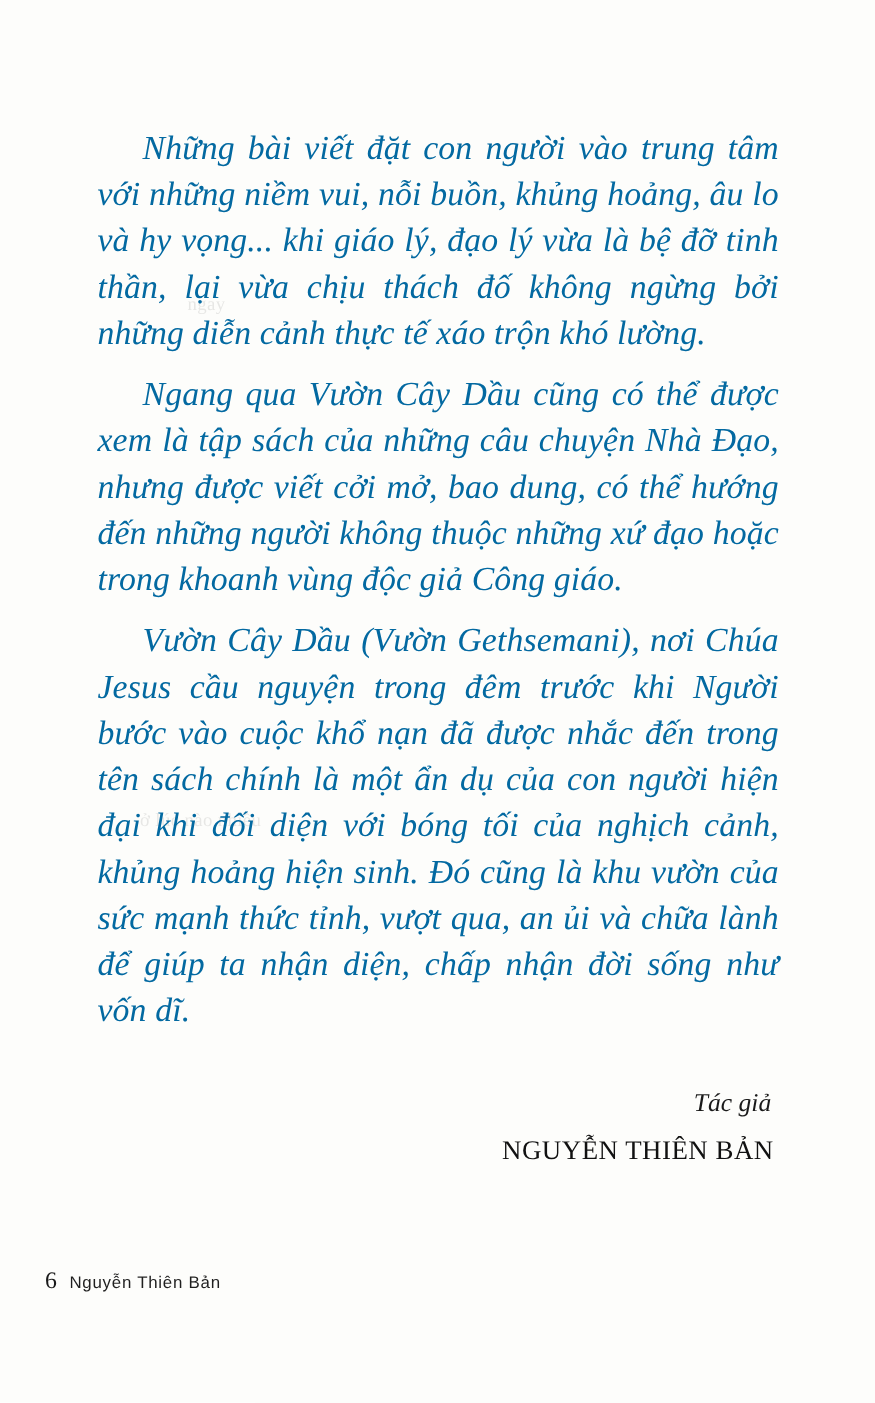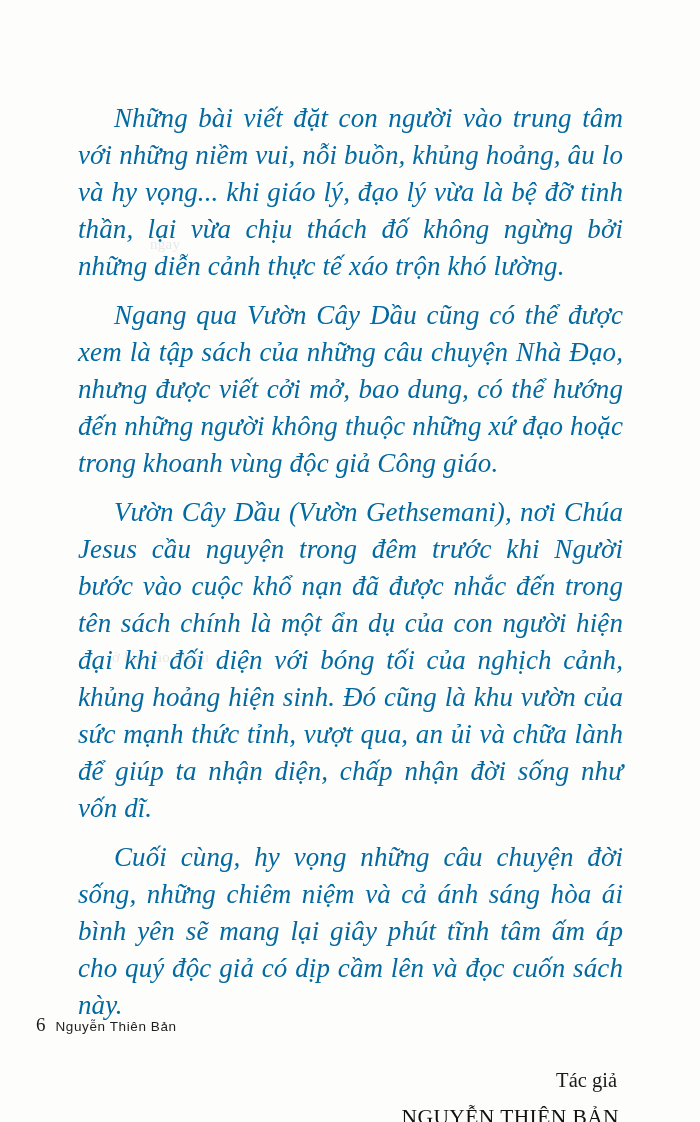--- a/index.html
+++ b/index.html
@@ -40,20 +40,21 @@
     color: #0369a1;
     letter-spacing: 0.1px;
   }
 
   .signature-block {
     margin-top: 38px;
     text-align: right;
   }
   .sig-role {
     font-family: "Liberation Serif", serif;
+    font-style: italic;
     font-size: 20.5px;
     line-height: 36px;
     color: #1a1a1a;
     padding-right: 6px;
   }
   .sig-name {
     font-family: "Liberation Serif", serif;
     font-size: 21.5px;
     line-height: 38px;
     color: #111111;
@@ -100,21 +101,20 @@
 
 <div class="page">
 
   <div class="ghost ghost-1">ngay</div>
   <div class="ghost ghost-3">ở lúc nào nhiều</div>
 
   <div class="content">
     <p class="para">Những bài viết đặt con người vào trung tâm với những niềm vui, nỗi buồn, khủng hoảng, âu lo và hy vọng... khi giáo lý, đạo lý vừa là bệ đỡ tinh thần, lại vừa chịu thách đố không ngừng bởi những diễn cảnh thực tế xáo trộn khó lường.</p>
     <p class="para">Ngang qua Vườn Cây Dầu cũng có thể được xem là tập sách của những câu chuyện Nhà Đạo, nhưng được viết cởi mở, bao dung, có thể hướng đến những người không thuộc những xứ đạo hoặc trong khoanh vùng độc giả Công giáo.</p>
     <p class="para">Vườn Cây Dầu (Vườn Gethsemani), nơi Chúa Jesus cầu nguyện trong đêm trước khi Người bước vào cuộc khổ nạn đã được nhắc đến trong tên sách chính là một ẩn dụ của con người hiện đại khi đối diện với bóng tối của nghịch cảnh, khủng hoảng hiện sinh. Đó cũng là khu vườn của sức mạnh thức tỉnh, vượt qua, an ủi và chữa lành để giúp ta nhận diện, chấp nhận đời sống như vốn dĩ.</p>
-    <p class="para">Cuối cùng, hy vọng những câu chuyện đời sống, những chiêm niệm và cả ánh sáng hòa ái bình yên sẽ mang lại giây phút tĩnh tâm ấm áp cho quý độc giả có dịp cầm lên và đọc cuốn sách này.</p>
 
     <div class="signature-block">
       <div class="sig-role">Tác giả</div>
       <div class="sig-name">NGUYỄN THIÊN BẢN</div>
     </div>
   </div>
 
   <div class="footer">
     <span class="folio">6</span>
     <span class="running-head">Nguyễn Thiên Bản</span>

